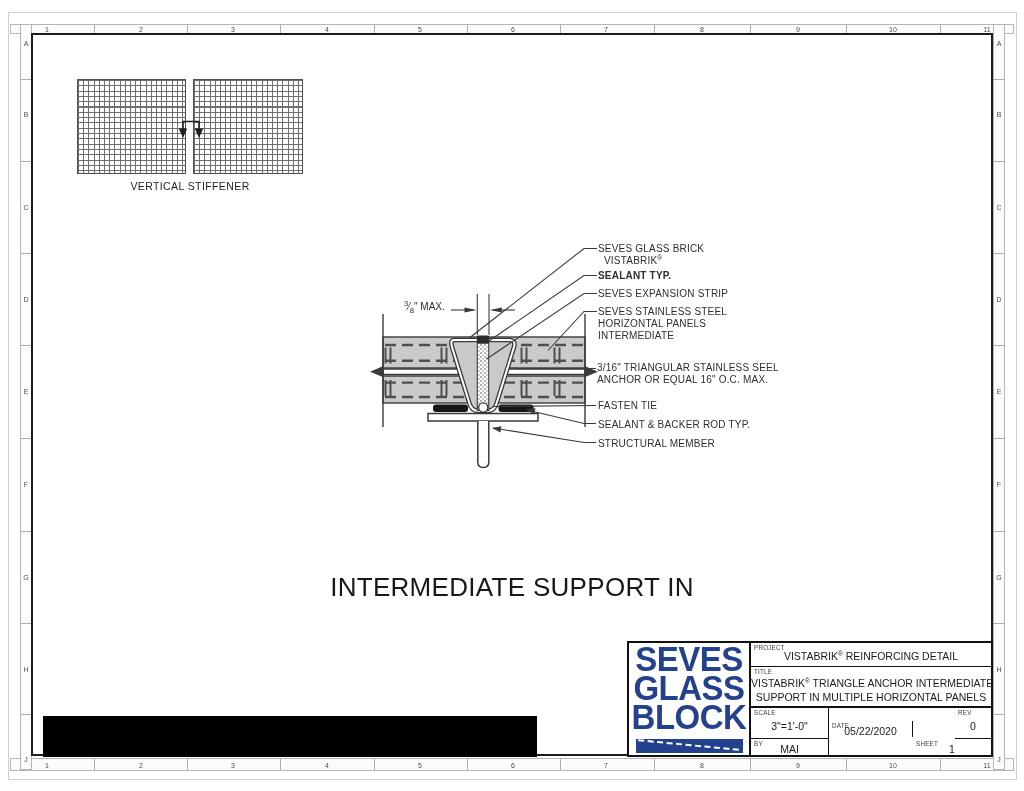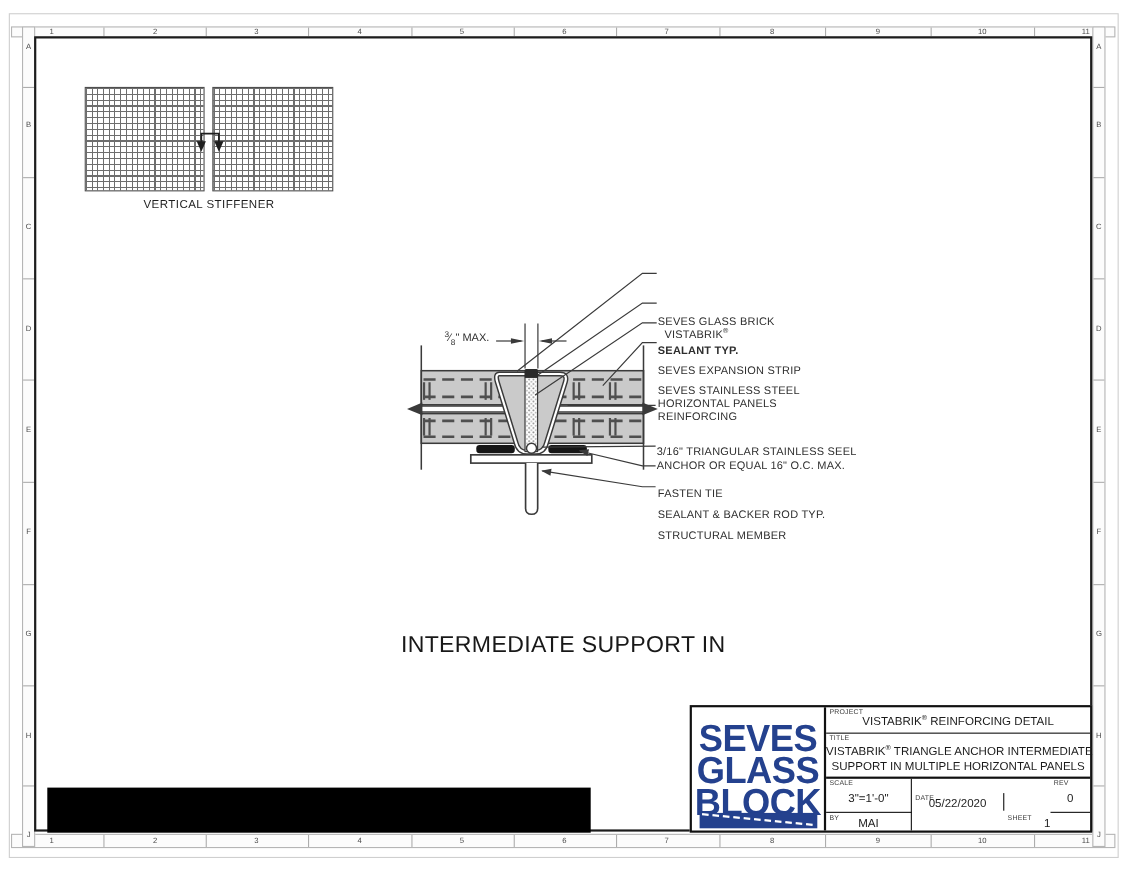--- a/index.html
+++ b/index.html
@@ -19,27 +19,27 @@
   .tick-v{position:absolute;top:0;width:1px;height:100%;background:#adadad;}
   .tick-h{position:absolute;left:0;height:1px;width:100%;background:#adadad;}
   
   .grid{position:absolute;top:79px;height:95px;background-color:#fff;border:1px solid #4f4f4f;box-sizing:border-box;
         background-image:repeating-linear-gradient(to right,#6e6e6e 0 1px,transparent 1px 5.2px),
                          repeating-linear-gradient(to bottom,#6e6e6e 0 1px,transparent 1px 5.3px);}
   #grid-left{left:77px;width:109px;}
   #grid-right{left:193px;width:110px;}
   #stiffener-label{left:105px;top:180px;width:170px;text-align:center;font-size:10.5px;letter-spacing:.4px;color:#1e1e1e;}
   
-  .callout{position:absolute;font-size:10px;line-height:12.2px;letter-spacing:.2px;color:#2e2e2e;white-space:nowrap;margin-top:44px;}
+  .callout{position:absolute;font-size:10px;line-height:12.2px;letter-spacing:.2px;color:#2e2e2e;white-space:nowrap;}
   .reg{font-size:6.5px;vertical-align:super;line-height:0;}
   #dim-label{left:404px;top:299px;font-size:10px;color:#2e2e2e;white-space:nowrap;}
   #dim-label sup{font-size:7.5px;}
   #dim-label sub{font-size:7.5px;}
   
-  #caption{left:262px;top:575px;width:500px;text-align:center;font-size:21px;line-height:24.5px;color:#181818;letter-spacing:.3px;}
+  #caption{left:262px;top:575px;width:500px;text-align:center;font-size:26px;line-height:24.5px;color:#181818;letter-spacing:.3px;}
   
   #redaction{left:43px;top:716px;width:494px;height:41px;background:#000;}
   
   #tblock{left:627px;top:641px;width:366px;height:116px;border:2px solid #111;box-sizing:border-box;background:#fff;font-size:10.5px;}
   .tb-cell{position:absolute;box-sizing:border-box;}
   .tb-label{position:absolute;left:3px;top:1px;font-size:6.3px;color:#3c3c3c;letter-spacing:.2px;}
   .tb-val{position:absolute;left:0;right:0;text-align:center;color:#1b1b1b;white-space:nowrap;}
   #logo-cell{left:0;top:0;width:122px;height:112px;border-right:2px solid #111;}
   .logo-line{text-align:center;font-weight:bold;font-size:33px;line-height:29px;letter-spacing:-.5px;transform:scaleY(1.04);}
   #logo-bar{position:absolute;left:7px;top:96px;width:107px;height:14px;}
@@ -261,42 +261,42 @@
   </div>
   <div class="callout" style="left:598px;top:270px;font-weight:bold;">
     <div>SEALANT TYP.</div>
   </div>
   <div class="callout" style="left:598px;top:288px;">
     <div>SEVES EXPANSION STRIP</div>
   </div>
   <div class="callout" style="left:598px;top:306px;">
     <div>SEVES STAINLESS STEEL</div>
     <div>HORIZONTAL PANELS</div>
-    <div>REINFORCING</div>
+    <div>INTERMEDIATE</div>
   </div>
   <div class="callout" style="left:597px;top:362px;">
     <div>3/16" TRIANGULAR STAINLESS SEEL</div>
     <div>ANCHOR OR EQUAL 16" O.C. MAX.</div>
   </div>
   <div class="callout" style="left:598px;top:400px;">
     <div>FASTEN TIE</div>
   </div>
   <div class="callout" style="left:598px;top:418.5px;">
     <div>SEALANT &amp; BACKER ROD TYP.</div>
   </div>
   <div class="callout" style="left:598px;top:437.5px;">
     <div>STRUCTURAL MEMBER</div>
   </div>
 
   <div class="abs" id="caption">
     <div>INTERMEDIATE SUPPORT IN</div>
   </div>
 
   <div class="abs" id="tblock">
-    <div class="tb-cell" id="logo-cell" style="padding-top:13px;">
+    <div class="tb-cell" id="logo-cell" style="padding-top:2px;">
       <div class="logo-line" style="color:#24418e;">SEVES</div>
       <div class="logo-line" style="color:#24418e;">GLASS</div>
       <div class="logo-line" style="color:#24418e;">BLOCK</div>
       <div id="logo-bar" style="background:#24418e;">
         <div id="logo-bar-line"></div>
       </div>
     </div>
 
     <div class="tb-cell" id="cell-project">
       <span class="tb-label">PROJECT</span>

